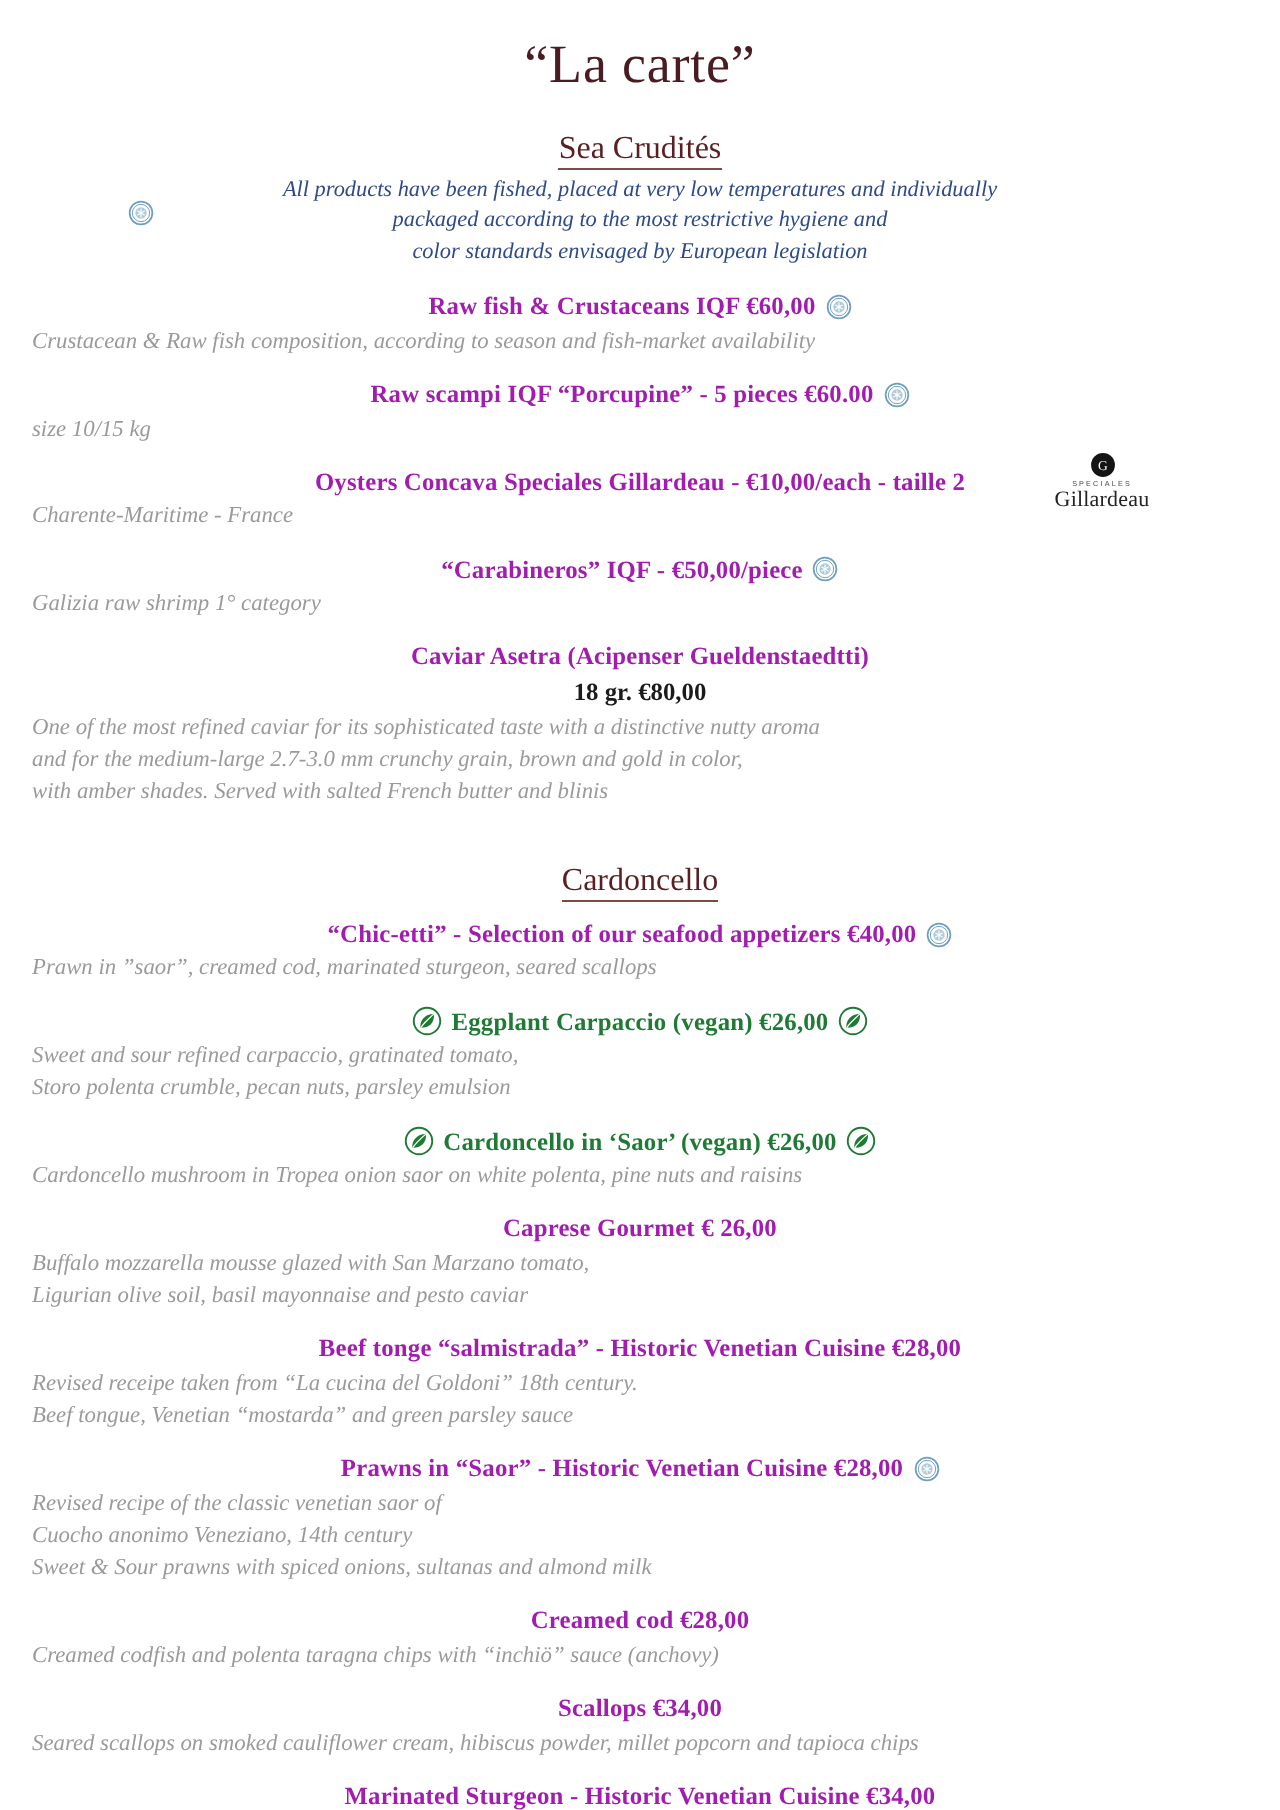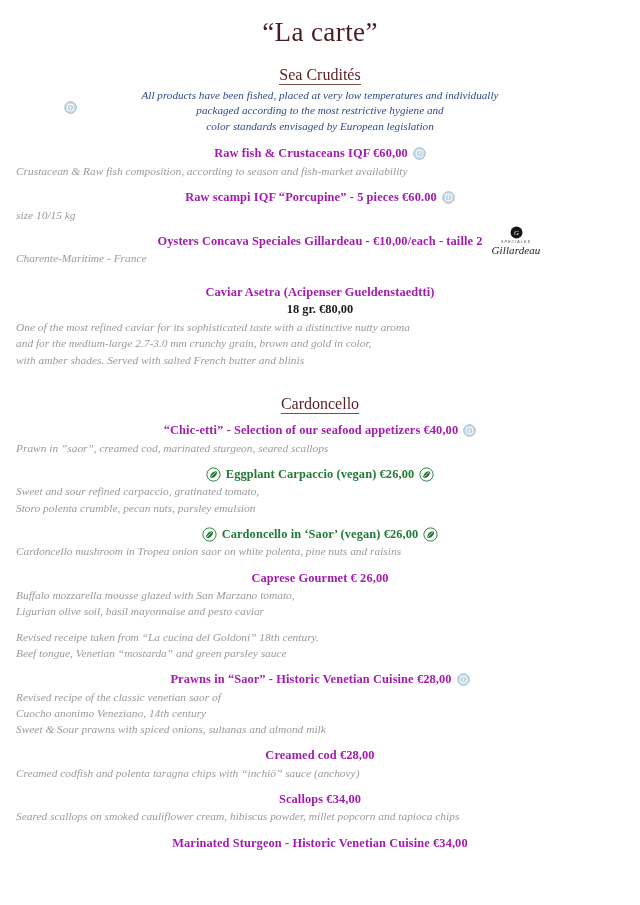--- a/index.html
+++ b/index.html
@@ -120,26 +120,25 @@
     flex: 0 0 auto;
     vertical-align: -3px;
   }
 
   
   .oyster-row {
     position: relative;
   }
   .gillardeau-logo {
     position: absolute;
-    right: 80px;
+    right: 45px;
     top: -6px;
     width: 56px;
     text-align: center;
     line-height: 1;
-    font-style: italic;
   }
   .gillardeau-mark {
     display: block;
     margin: 0 auto 2px auto;
     width: 13px;
     height: 13px;
   }
   .gillardeau-speciales {
     font-size: 3.6px;
     letter-spacing: 1.1px;
@@ -231,20 +230,38 @@
         <svg class="gillardeau-mark" viewBox="0 0 24 24" width="13" height="13" aria-hidden="true">
       <circle cx="12" cy="12" r="11" fill="#141414"></circle>
       <text x="12" y="16.4" text-anchor="middle" font-family="Liberation Serif, serif" font-size="12.5" fill="#ffffff">G</text>
     </svg>
         <span class="gillardeau-speciales">SPECIALES</span>
         <span class="gillardeau-name">Gillardeau</span>
       </div>
           <div class="dish-desc">Charente-Maritime - France</div>
         </div>
         <div class="spacer-sm"></div>
+        <div class="dish">
+          <div class="dish-title">
+            <span>“Carabineros” IQF - €50,00/piece</span>
+            <span class="icon-frozen">
+    <svg viewBox="0 0 24 24" width="13" height="13" aria-hidden="true">
+      <circle cx="12" cy="12" r="10.5" fill="none" stroke="#6f9fc0" stroke-width="1.6"></circle>
+      <circle cx="12" cy="12" r="8" fill="none" stroke="#6f9fc0" stroke-width="0.9"></circle>
+      <circle cx="12" cy="12" r="5.2" fill="#6f9fc0" opacity="0.55"></circle>
+      <g stroke="#ffffff" stroke-width="1.1" stroke-linecap="round">
+        <line x1="12" y1="8.4" x2="12" y2="15.6"></line>
+        <line x1="8.9" y1="10.2" x2="15.1" y2="13.8"></line>
+        <line x1="8.9" y1="13.8" x2="15.1" y2="10.2"></line>
+      </g>
+    </svg>
+  </span>
+          </div>
+          <div class="dish-desc">Galizia raw shrimp 1° category</div>
+        </div>
         <div class="spacer-sm"></div>
         <div class="dish">
           <div class="dish-title">
             <span>Caviar Asetra (Acipenser Gueldenstaedtti)</span>
           </div>
           <div class="dish-sub">18 gr. €80,00</div>
           <div class="dish-desc">One of the most refined caviar for its sophisticated taste with a distinctive nutty aroma</div>
           <div class="dish-desc">and for the medium-large 2.7-3.0 mm crunchy grain, brown and gold in color,</div>
           <div class="dish-desc">with amber shades. Served with salted French butter and blinis</div>
         </div>
@@ -317,20 +334,23 @@
         <div class="spacer-sm"></div>
         <div class="dish">
           <div class="dish-title">
             <span>Caprese Gourmet € 26,00</span>
           </div>
           <div class="dish-desc">Buffalo mozzarella mousse glazed with San Marzano tomato,</div>
           <div class="dish-desc">Ligurian olive soil, basil mayonnaise and pesto caviar</div>
         </div>
         <div class="spacer-sm"></div>
         <div class="dish">
+          <div class="dish-title">
+            <span>Beef tonge “salmistrada” - Historic Venetian Cuisine €28,00</span>
+          </div>
           <div class="dish-desc">Revised receipe taken from “La cucina del Goldoni” 18th century.</div>
           <div class="dish-desc">Beef tongue, Venetian “mostarda” and green parsley sauce</div>
         </div>
         <div class="spacer-sm"></div>
         <div class="dish">
           <div class="dish-title">
             <span>Prawns in “Saor” - Historic Venetian Cuisine €28,00</span>
             <span class="icon-frozen">
     <svg viewBox="0 0 24 24" width="13" height="13" aria-hidden="true">
       <circle cx="12" cy="12" r="10.5" fill="none" stroke="#6f9fc0" stroke-width="1.6"></circle>

